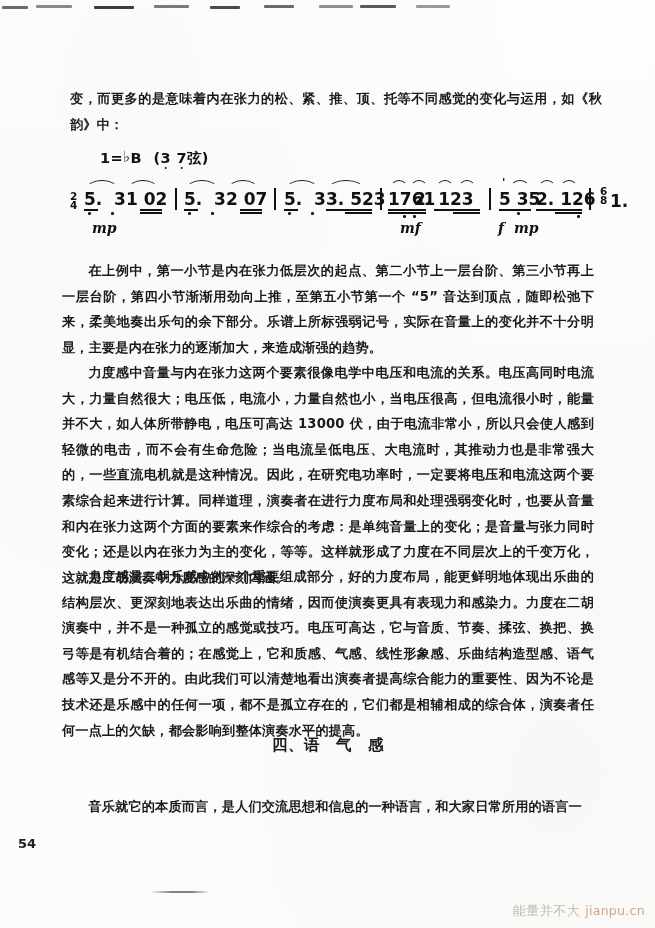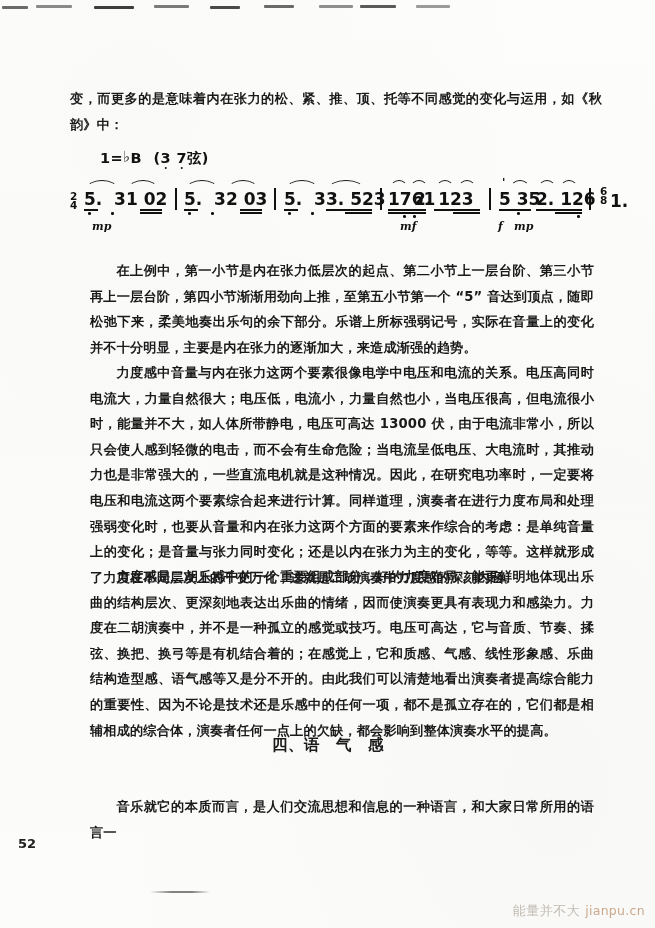--- a/index.html
+++ b/index.html
@@ -56,21 +56,21 @@
     margin: 0 0 0 0;
     font-family: "DejaVu Sans", "Liberation Sans", sans-serif;
     font-size: 13.2px;
     line-height: 25.6px;
     color: #1a1a1a;
     text-align: justify;
     text-align-last: left;
     letter-spacing: 0.15px;
     font-weight: 600;
   }
-  p.body-text { text-indent: 2em; margin-left: 28px; }
+  p.body-text { text-indent: 2em; }
   p.body-text-noindent { text-indent: 0; }
 
   .para-open { position: absolute; top: 86px; left: 8px; width: 532px; }
   .para-1    { position: absolute; top: 258px; left: 0; width: 532px; }
   .para-2    { position: absolute; top: 360px; left: 0; width: 532px; }
   .para-3    { position: absolute; top: 564px; left: 0; width: 532px; }
   .para-4    { position: absolute; top: 794px; left: 0; width: 532px; }
 
   
   .section-heading {
@@ -215,21 +215,21 @@
     position: absolute;
     width: 2.6px; height: 2.6px;
     background: #111;
     border-radius: 50%;
   }
   .dyn {
     position: absolute;
     font-family: "DejaVu Serif", "Liberation Serif", serif;
     font-style: italic;
     font-weight: 700;
-    font-size: 11px;
+    font-size: 14px;
     color: #111;
   }
   .grace-mark {
     position: absolute;
     font-family: "DejaVu Sans", "Liberation Sans", sans-serif;
     font-size: 11px;
     font-weight: 700;
   }
 </style>
 </head>
@@ -287,21 +287,21 @@
 
         <div class="barline" style="left:105px; top:10px; height:22px;"></div>
 
         <div class="slur" style="left:116px; top:2px; width:30px;"></div>
         <div class="note" style="left:114px; top:14px;">5. &nbsp;3</div>
         <div class="beam" style="left:114px; top:31px; width:14px;"></div>
         <div class="odot" style="left:118px; top:34px;"></div>
         <div class="odot" style="left:141px; top:34px;"></div>
 
         <div class="slur" style="left:158px; top:2px; width:28px;"></div>
-        <div class="note" style="left:156px; top:14px;">2 03</div>
+        <div class="note" style="left:156px; top:14px;">2 07</div>
         <div class="beam" style="left:170px; top:31px; width:22px;"></div>
         <div class="beam" style="left:170px; top:34px; width:22px;"></div>
 
         <div class="barline" style="left:204px; top:10px; height:22px;"></div>
 
         <div class="slur" style="left:216px; top:2px; width:30px;"></div>
         <div class="note" style="left:214px; top:14px;">5. &nbsp;3</div>
         <div class="beam" style="left:214px; top:31px; width:14px;"></div>
         <div class="odot" style="left:218px; top:34px;"></div>
         <div class="odot" style="left:241px; top:34px;"></div>
@@ -371,21 +371,21 @@
     </div>
 
     <div class="section-heading">四、语　气　感</div>
 
     <div class="para-4">
       <p class="body-text">音乐就它的本质而言，是人们交流思想和信息的一种语言，和大家日常所用的语言一</p>
     </div>
 
   </div>
 
-  <div class="page-number">52</div>
+  <div class="page-number">54</div>
 
   <div class="bottom-artifact"></div>
 
   <div class="watermark">
     <span class="wm-cn">能量并不大</span>
     <span class="wm-url">jianpu.cn</span>
   </div>
 
 </div>
 

